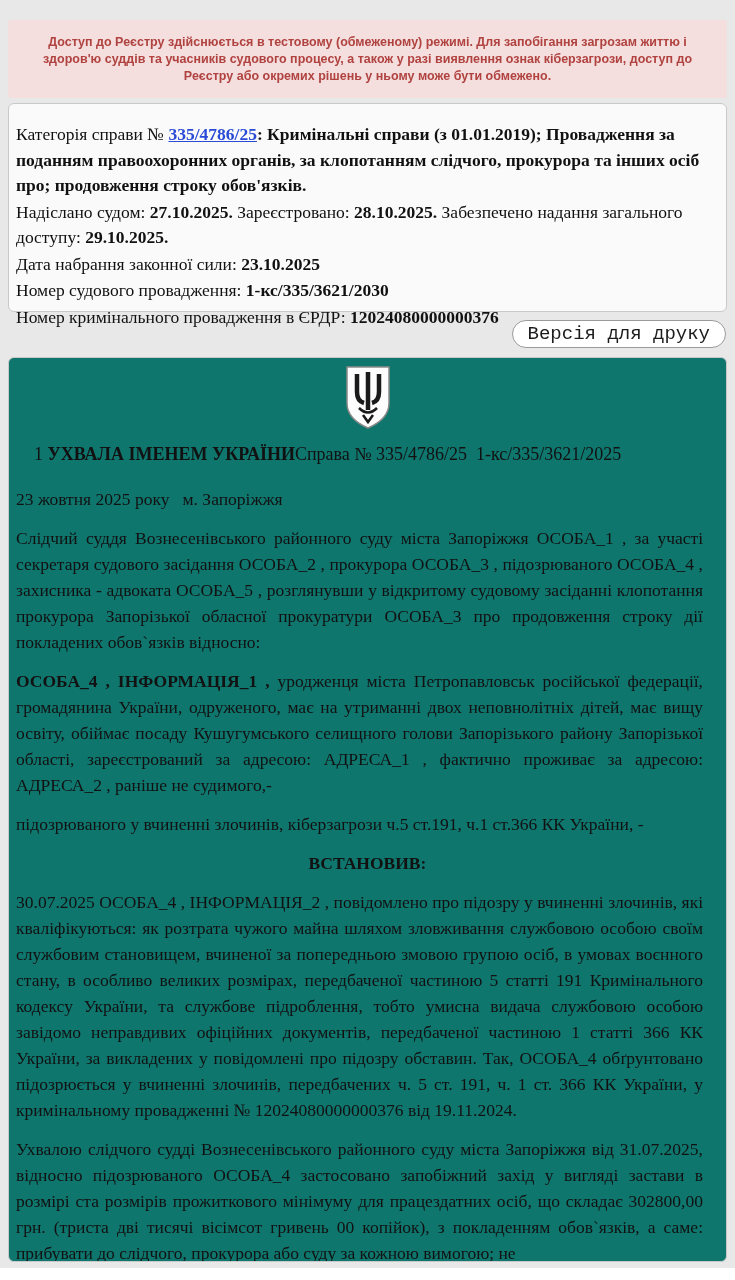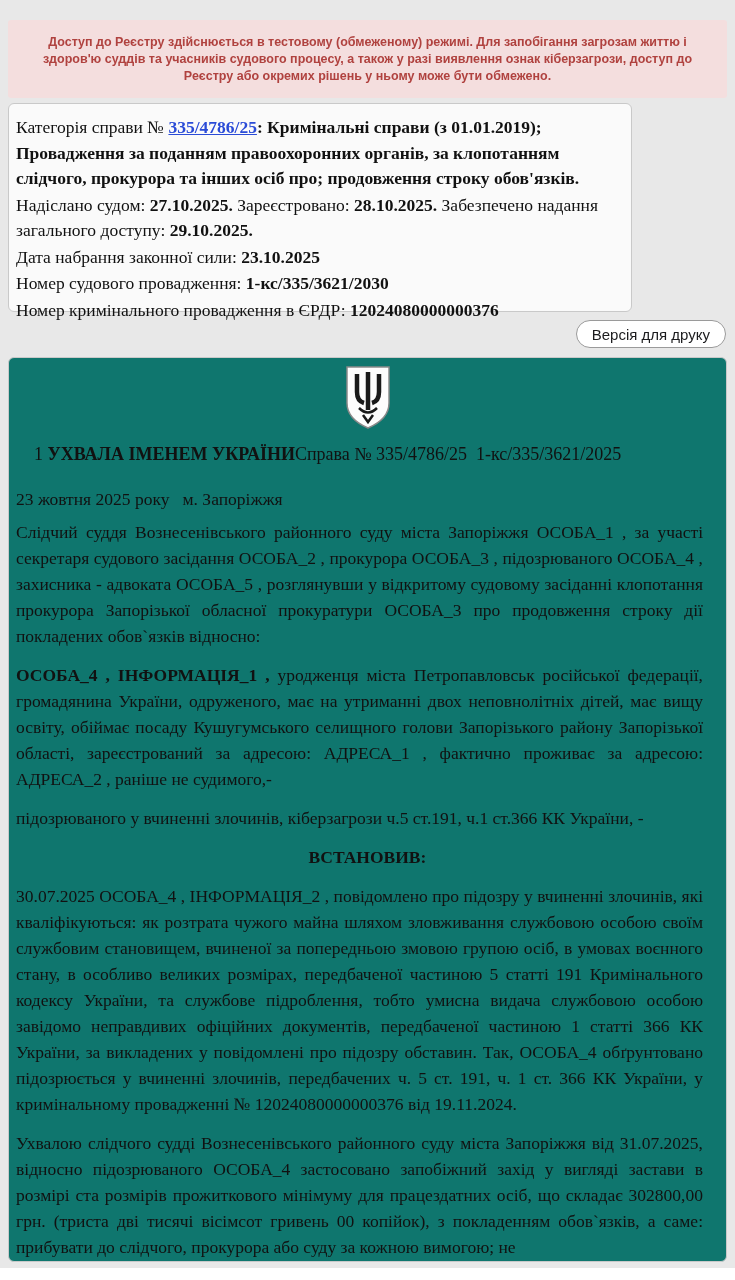--- a/index.html
+++ b/index.html
@@ -29,44 +29,44 @@
   .banner-text {
     font-family: "Liberation Sans", sans-serif;
     font-size: 12.5px; font-weight: bold;
     line-height: 17px;
     color: #b0423f;
     text-align: center;
   }
   
   .meta-box {
     position: absolute; left: 8px; top: 103px;
-    width: 624px; height: 209px;
+    width: 719px; height: 209px;
     box-sizing: border-box;
     background: #fafafa;
     border: 1px solid #c9c9c9;
     border-radius: 6px;
-    padding: 11px 8px 0 7px;
+    padding: 18px 8px 0 7px;
     font-size: 17.5px;
     line-height: 25.5px;
   }
   .meta-box p { margin: 0 0 1px 0; }
   .meta-box a {
     color: #2a4bd7; font-weight: bold; text-decoration: underline; cursor: pointer;
   }
   
   .print-button {
     position: absolute; right: 9px; top: 320px;
     height: 28px;
     box-sizing: border-box;
     background: #ffffff;
     border: 1px solid #9a9a9a;
     border-radius: 14px;
     padding: 0 15px;
-    font-family: Liberation Sans, sans-serif;
-    font-size: 15px; color: #1c1c1e;
+    font-family: Liberation Mono, monospace;
+    font-size: 19px; color: #1c1c1e;
     display: inline-flex; align-items: center;
     cursor: pointer;
   }
   
   .doc-box {
     position: absolute; left: 8px; top: 357px;
     width: 719px; height: 905px;
     box-sizing: border-box;
     background: #0f766e;
     border: 1px solid #c9c9c9;
@@ -78,21 +78,21 @@
   }
   .emblem { display: block; margin: 2px auto 10px auto; }
   .doc-title {
     white-space: pre-wrap;
     font-size: 18px;
     padding-left: 18px;
     margin: 0 0 19px 0;
   }
   .doc-date {
     white-space: pre-wrap;
-    margin: 0 0 7px 0;
+    margin: 0 0 13px 0;
   }
   .doc-box p.body-par { margin: 0 16px 13px 0; text-align: justify; }
   .doc-box p.ruling-head {
     margin: 0 0 13px 0;
     text-align: center; font-weight: bold;
   }
   b { font-weight: bold; }
 </style>
 </head>
 <body>

